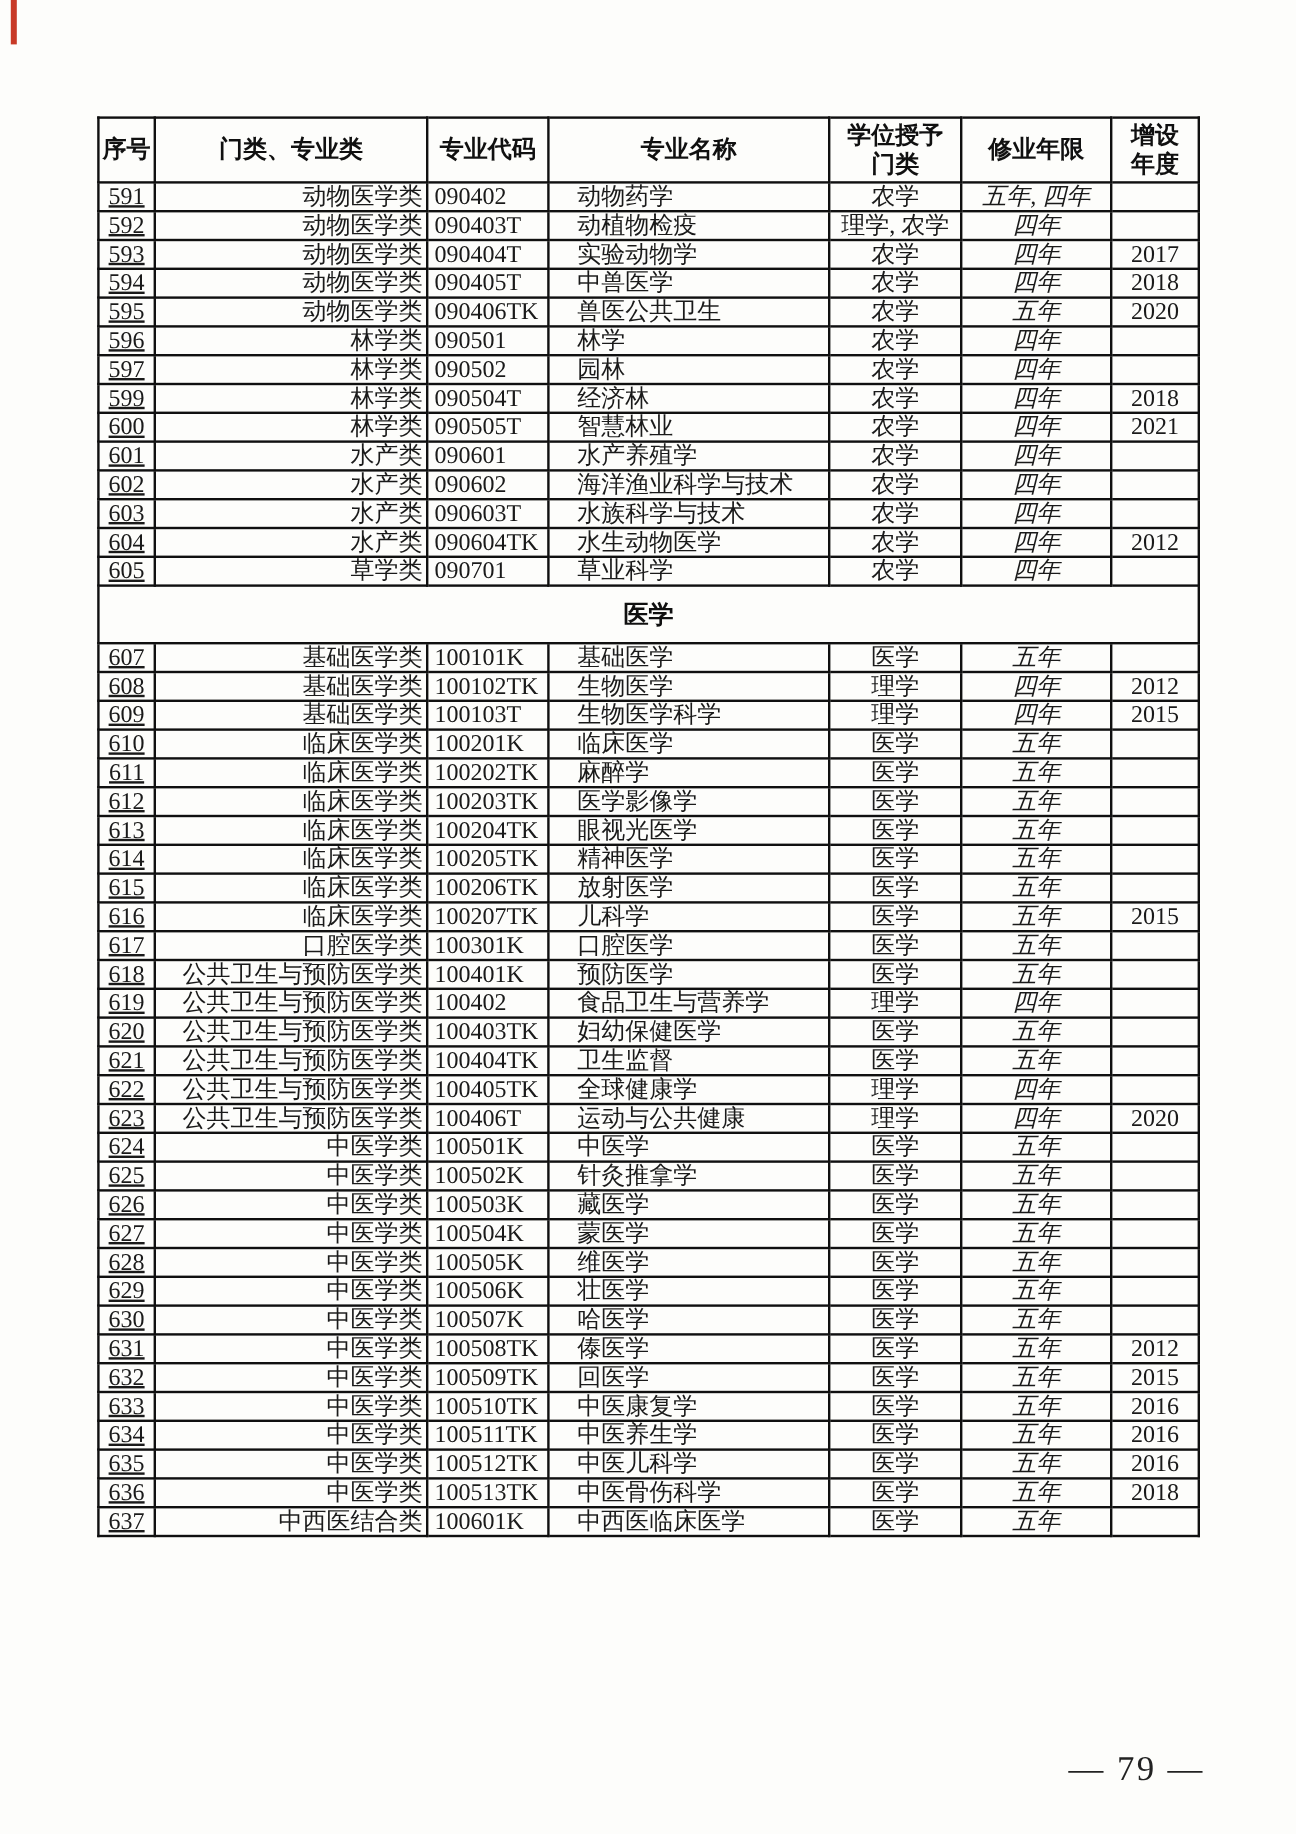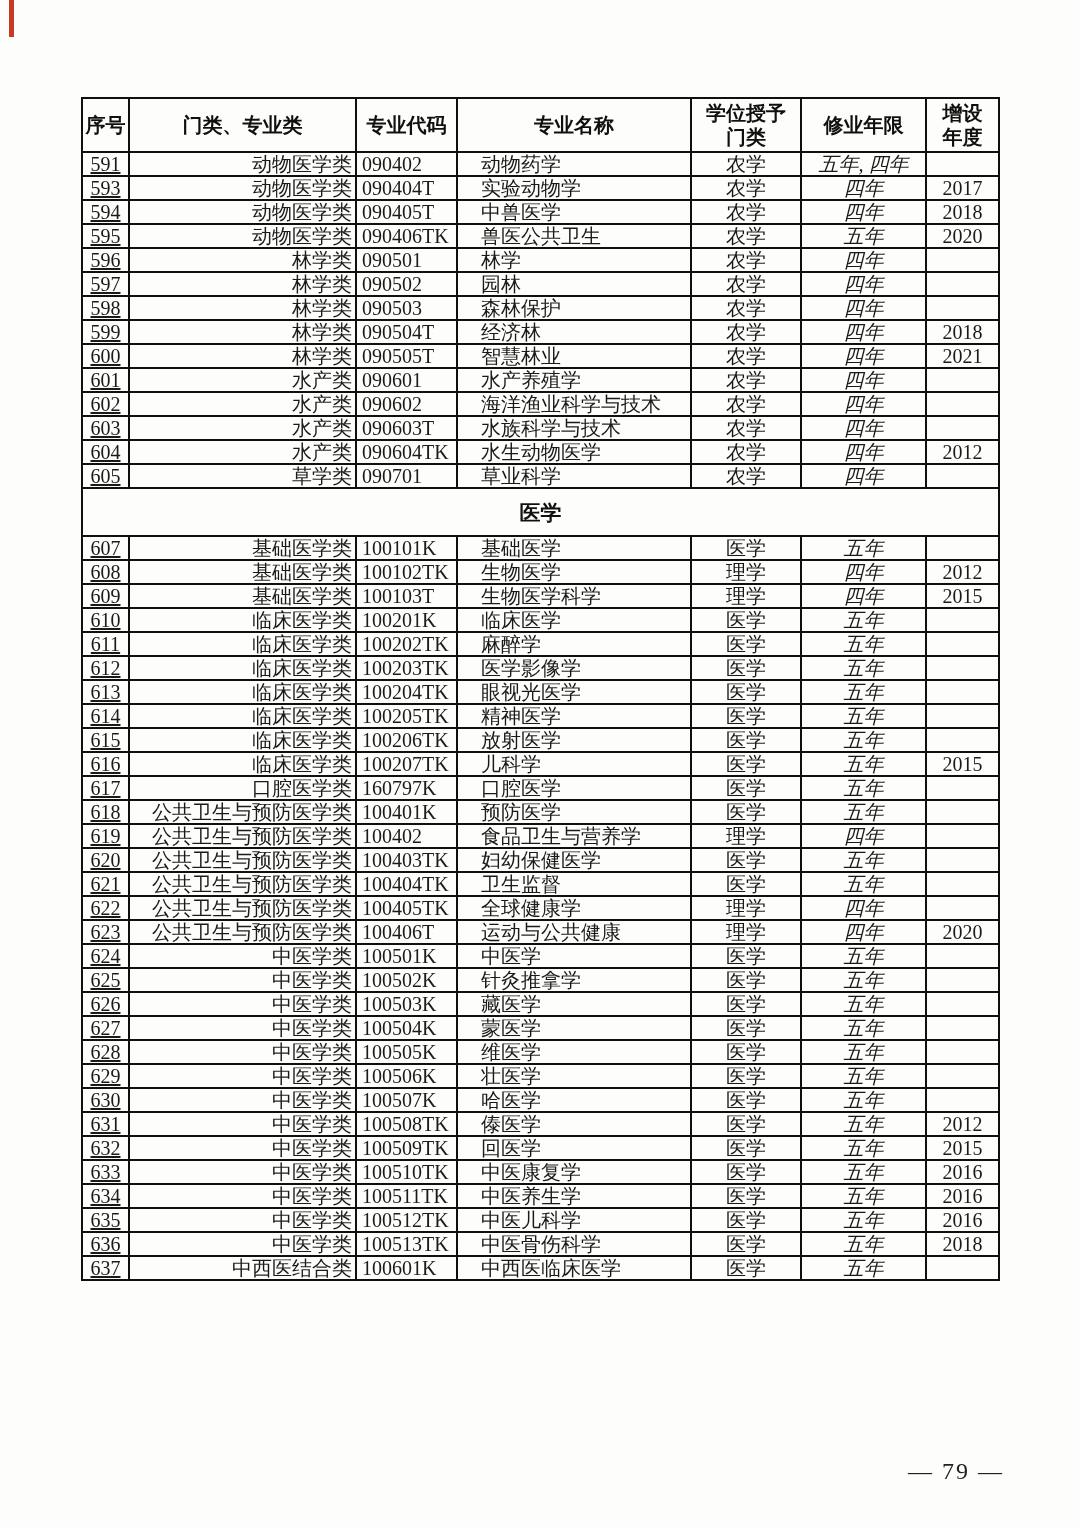--- a/index.html
+++ b/index.html
@@ -69,21 +69,21 @@
     text-align: center;
     font-family: "Liberation Sans", "DejaVu Sans", sans-serif;
     font-weight: bold;
     font-size: 21px;
     color: #101010;
   }
   .pageno {
     position: absolute;
     top: 1458px;
     right: 76px;
-    font-size: 24px;
+    font-size: 29px;
     color: #222;
     letter-spacing: 2px;
     font-family: "Liberation Serif", "DejaVu Serif", serif;
   }
 </style>
 </head>
 <body>
 
 <div class="page">
 
@@ -116,20 +116,29 @@
         <tr class="data-row">
           <td>591</td>
           <td>动物医学类</td>
           <td>090402</td>
           <td>动物药学</td>
           <td>农学</td>
           <td>五年, 四年</td>
           <td></td>
         </tr>
         <tr class="data-row">
+          <td>592</td>
+          <td>动物医学类</td>
+          <td>090403T</td>
+          <td>动植物检疫</td>
+          <td>理学, 农学</td>
+          <td>四年</td>
+          <td></td>
+        </tr>
+        <tr class="data-row">
           <td>593</td>
           <td>动物医学类</td>
           <td>090404T</td>
           <td>实验动物学</td>
           <td>农学</td>
           <td>四年</td>
           <td>2017</td>
         </tr>
         <tr class="data-row">
           <td>594</td>
@@ -156,29 +165,20 @@
           <td>林学</td>
           <td>农学</td>
           <td>四年</td>
           <td></td>
         </tr>
         <tr class="data-row">
           <td>597</td>
           <td>林学类</td>
           <td>090502</td>
           <td>园林</td>
-          <td>农学</td>
-          <td>四年</td>
-          <td></td>
-        </tr>
-        <tr class="data-row">
-          <td>598</td>
-          <td>林学类</td>
-          <td>090503</td>
-          <td>森林保护</td>
           <td>农学</td>
           <td>四年</td>
           <td></td>
         </tr>
         <tr class="data-row">
           <td>599</td>
           <td>林学类</td>
           <td>090504T</td>
           <td>经济林</td>
           <td>农学</td>
@@ -328,21 +328,21 @@
           <td>临床医学类</td>
           <td>100207TK</td>
           <td>儿科学</td>
           <td>医学</td>
           <td>五年</td>
           <td>2015</td>
         </tr>
         <tr class="data-row">
           <td>617</td>
           <td>口腔医学类</td>
-          <td>160797K</td>
+          <td>100301K</td>
           <td>口腔医学</td>
           <td>医学</td>
           <td>五年</td>
           <td></td>
         </tr>
         <tr class="data-row">
           <td>618</td>
           <td>公共卫生与预防医学类</td>
           <td>100401K</td>
           <td>预防医学</td>

